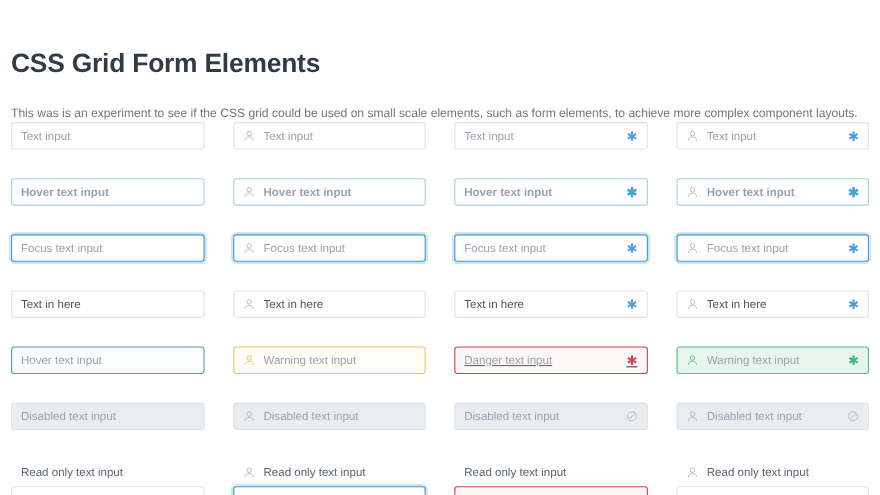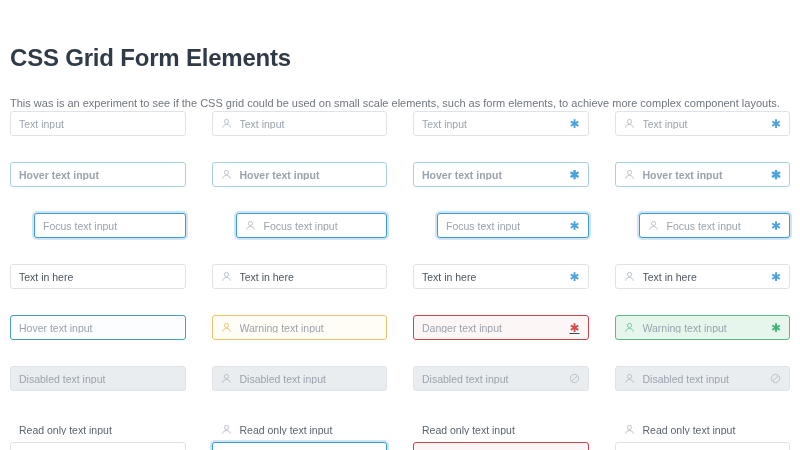--- a/index.html
+++ b/index.html
@@ -84,21 +84,21 @@
   .ast {
     flex: 0 0 auto;
     margin-left: 8px;
     font-size: 12px;
     line-height: 1;
     color: #4ba3dd;
   }
 
   
   .field.hover  { border-color: #a8cfe8; font-weight: bold; }
-  .field.focus  { border-color: #3e9ad4; box-shadow: 0 0 0 2px rgba(100,175,225,0.32); margin-left: 24px; }
+  .field.focus  { border-color: #3e9ad4; box-shadow: 0 0 0 2px rgba(100,175,225,0.32); }
 
   .field.info    { border-color: #49a0b5; background: #fbfdfe; }
   .field.warning { border-color: #e8c46a; background: #fffdf5; }
   .field.warning .ico { color: #e3c06a; }
   .field.danger  { border-color: #c9454a; background: #fdf6f6; text-decoration: underline; }
   .field.danger .ast { color: #d24b4f; }
   .field.success { border-color: #5cb98a; background: #e6f6ed; }
   .field.success .ico { color: #6fc197; }
   .field.success .ast { color: #3fb37b; }
 

